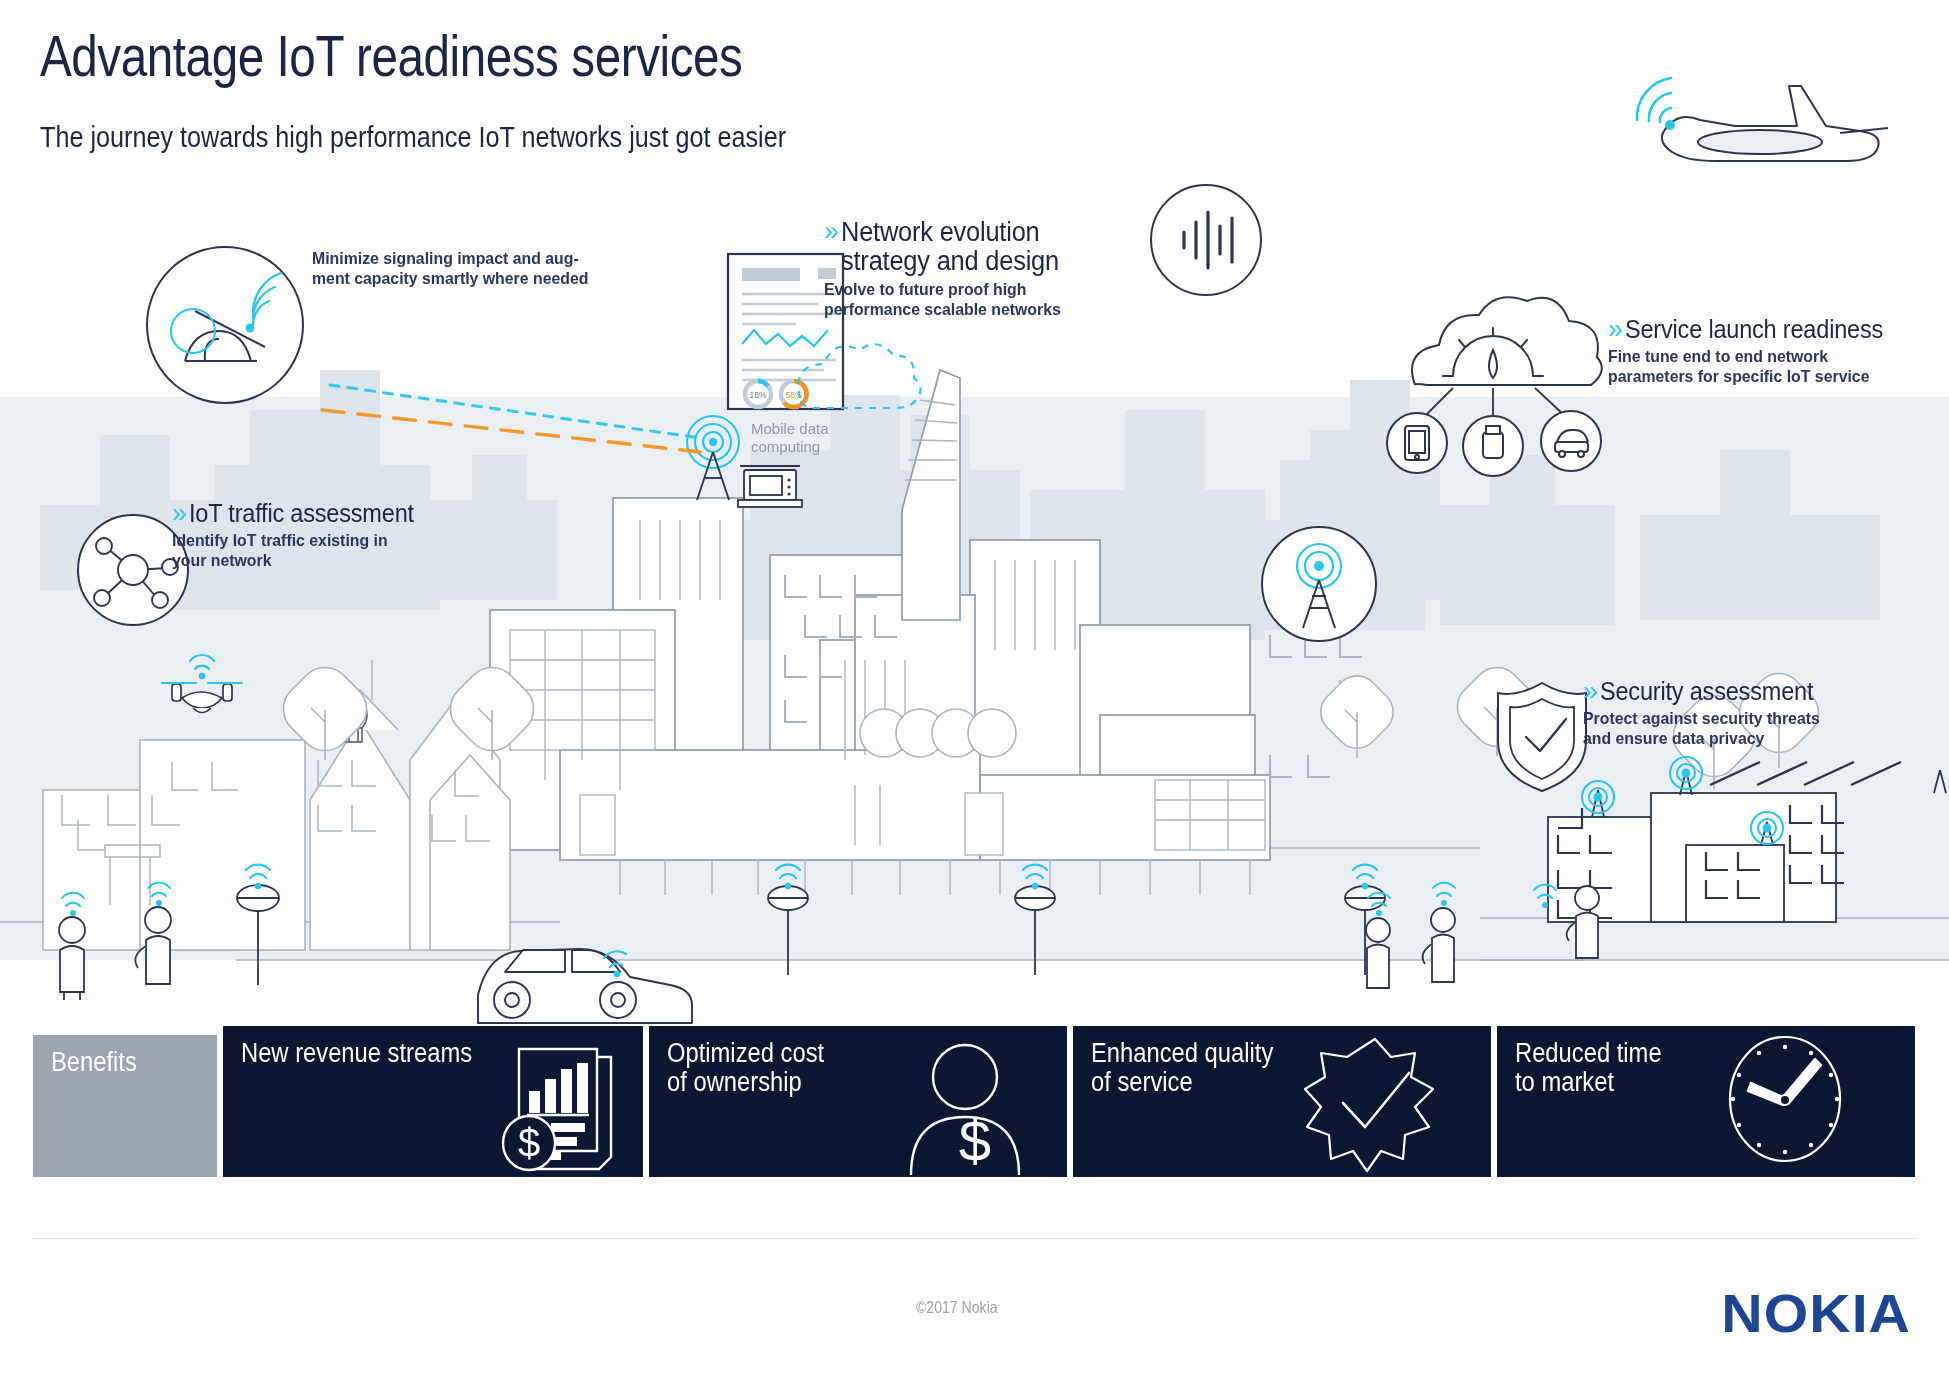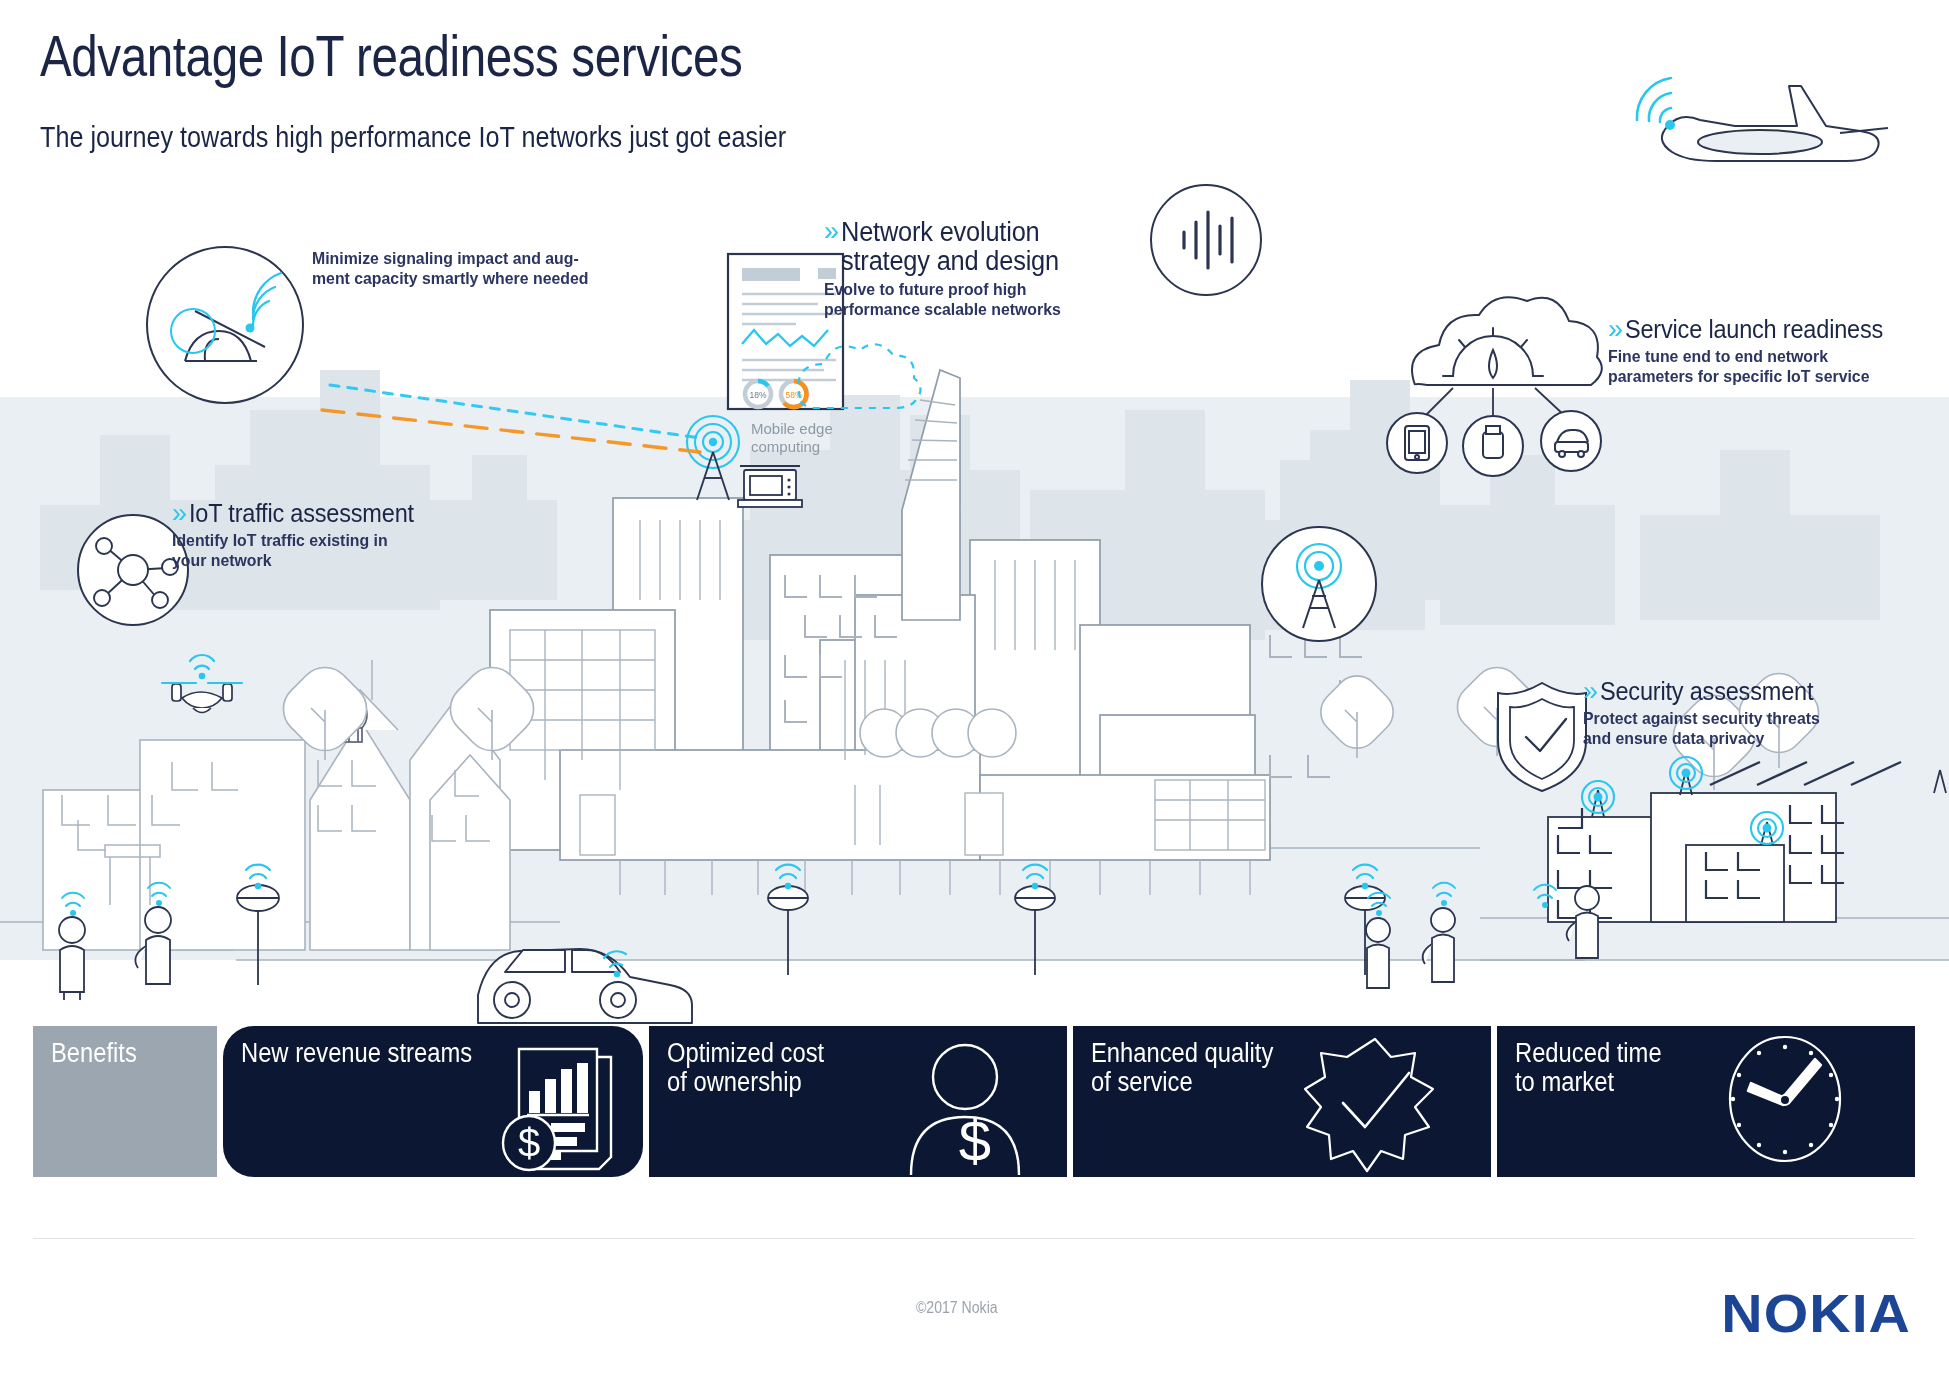--- a/index.html
+++ b/index.html
@@ -30,22 +30,22 @@
 
   
   #benefits-bar{position:absolute;left:33px;top:1026px;width:1882px;height:151px;
       display:flex;gap:6px;}
   .bcard{position:relative;background:#0b1733;color:#ffffff;overflow:hidden;}
   .bcard.grey{background:#9ba6b1;}
   .bcard .lbl{position:absolute;left:18px;top:13px;font-size:27px;font-weight:300;
       line-height:1.08;white-space:pre-line;color:#ffffff;
       transform:scaleX(.88);transform-origin:left top;}
   .bcard .ico{position:absolute;right:14px;bottom:4px;}
-  .b0{flex:0 0 184px;}
-  .b1{flex:0 0 420px;border-radius:31px;}
+  .b0{flex:0 0 184px;margin-top:9px;}
+  .b1{flex:0 0 420px;}
   .b2{flex:0 0 418px;}
   .b3{flex:0 0 418px;}
   .b4{flex:1 1 auto;}
 
   
   #footer-rule{position:absolute;left:33px;top:1238px;width:1882px;height:1px;background:#dfe4e9;}
   #copyright{position:absolute;left:916px;top:1299px;font-size:16px;color:#9aa3ad;
       transform:scaleX(.88);transform-origin:left top;}
   #nokia-logo{position:absolute;right:38px;top:1282px;text-align:right;}
   #nokia-logo .wordmark{font-size:54px;font-weight:700;color:#1c4595;letter-spacing:1px;
@@ -596,21 +596,21 @@
     <path d="M54 8 q-24 14 -44 10 v48 q0 34 44 50 q44 -16 44 -50 v-48 q-20 4 -44 -10z" fill="#fff" stroke="#2b3550" stroke-width="2"></path>
     <path d="M54 24 q-18 10 -32 8 v34 q0 24 32 38 q32 -14 32 -38 v-34 q-14 2 -32 -8z" fill="none" stroke="#2b3550" stroke-width="1.8"></path>
     <polyline points="38,62 52,76 78,44" fill="none" stroke="#2b3550" stroke-width="2.4" stroke-linecap="round" stroke-linejoin="round"></polyline>
   </svg>
   <div class="callout small" style="left:1583px;top:678px;width:320px">
     <div><span class="chev">»</span><span class="head">Security assessment</span></div>
     <div class="sub">Protect against security threats
 and ensure data privacy</div>
   </div>
 
-  <div class="mec-label" style="left:751px;top:420px">Mobile edge
+  <div class="mec-label" style="left:751px;top:420px">Mobile data
 computing</div>
 
   <div id="page-title">Advantage IoT readiness services</div>
   <div id="page-subtitle">The journey towards high performance IoT networks just got easier</div>
 
   <div id="benefits-bar">
 
     <div class="bcard grey b0">
       <div class="lbl">Benefits</div>
     </div>

